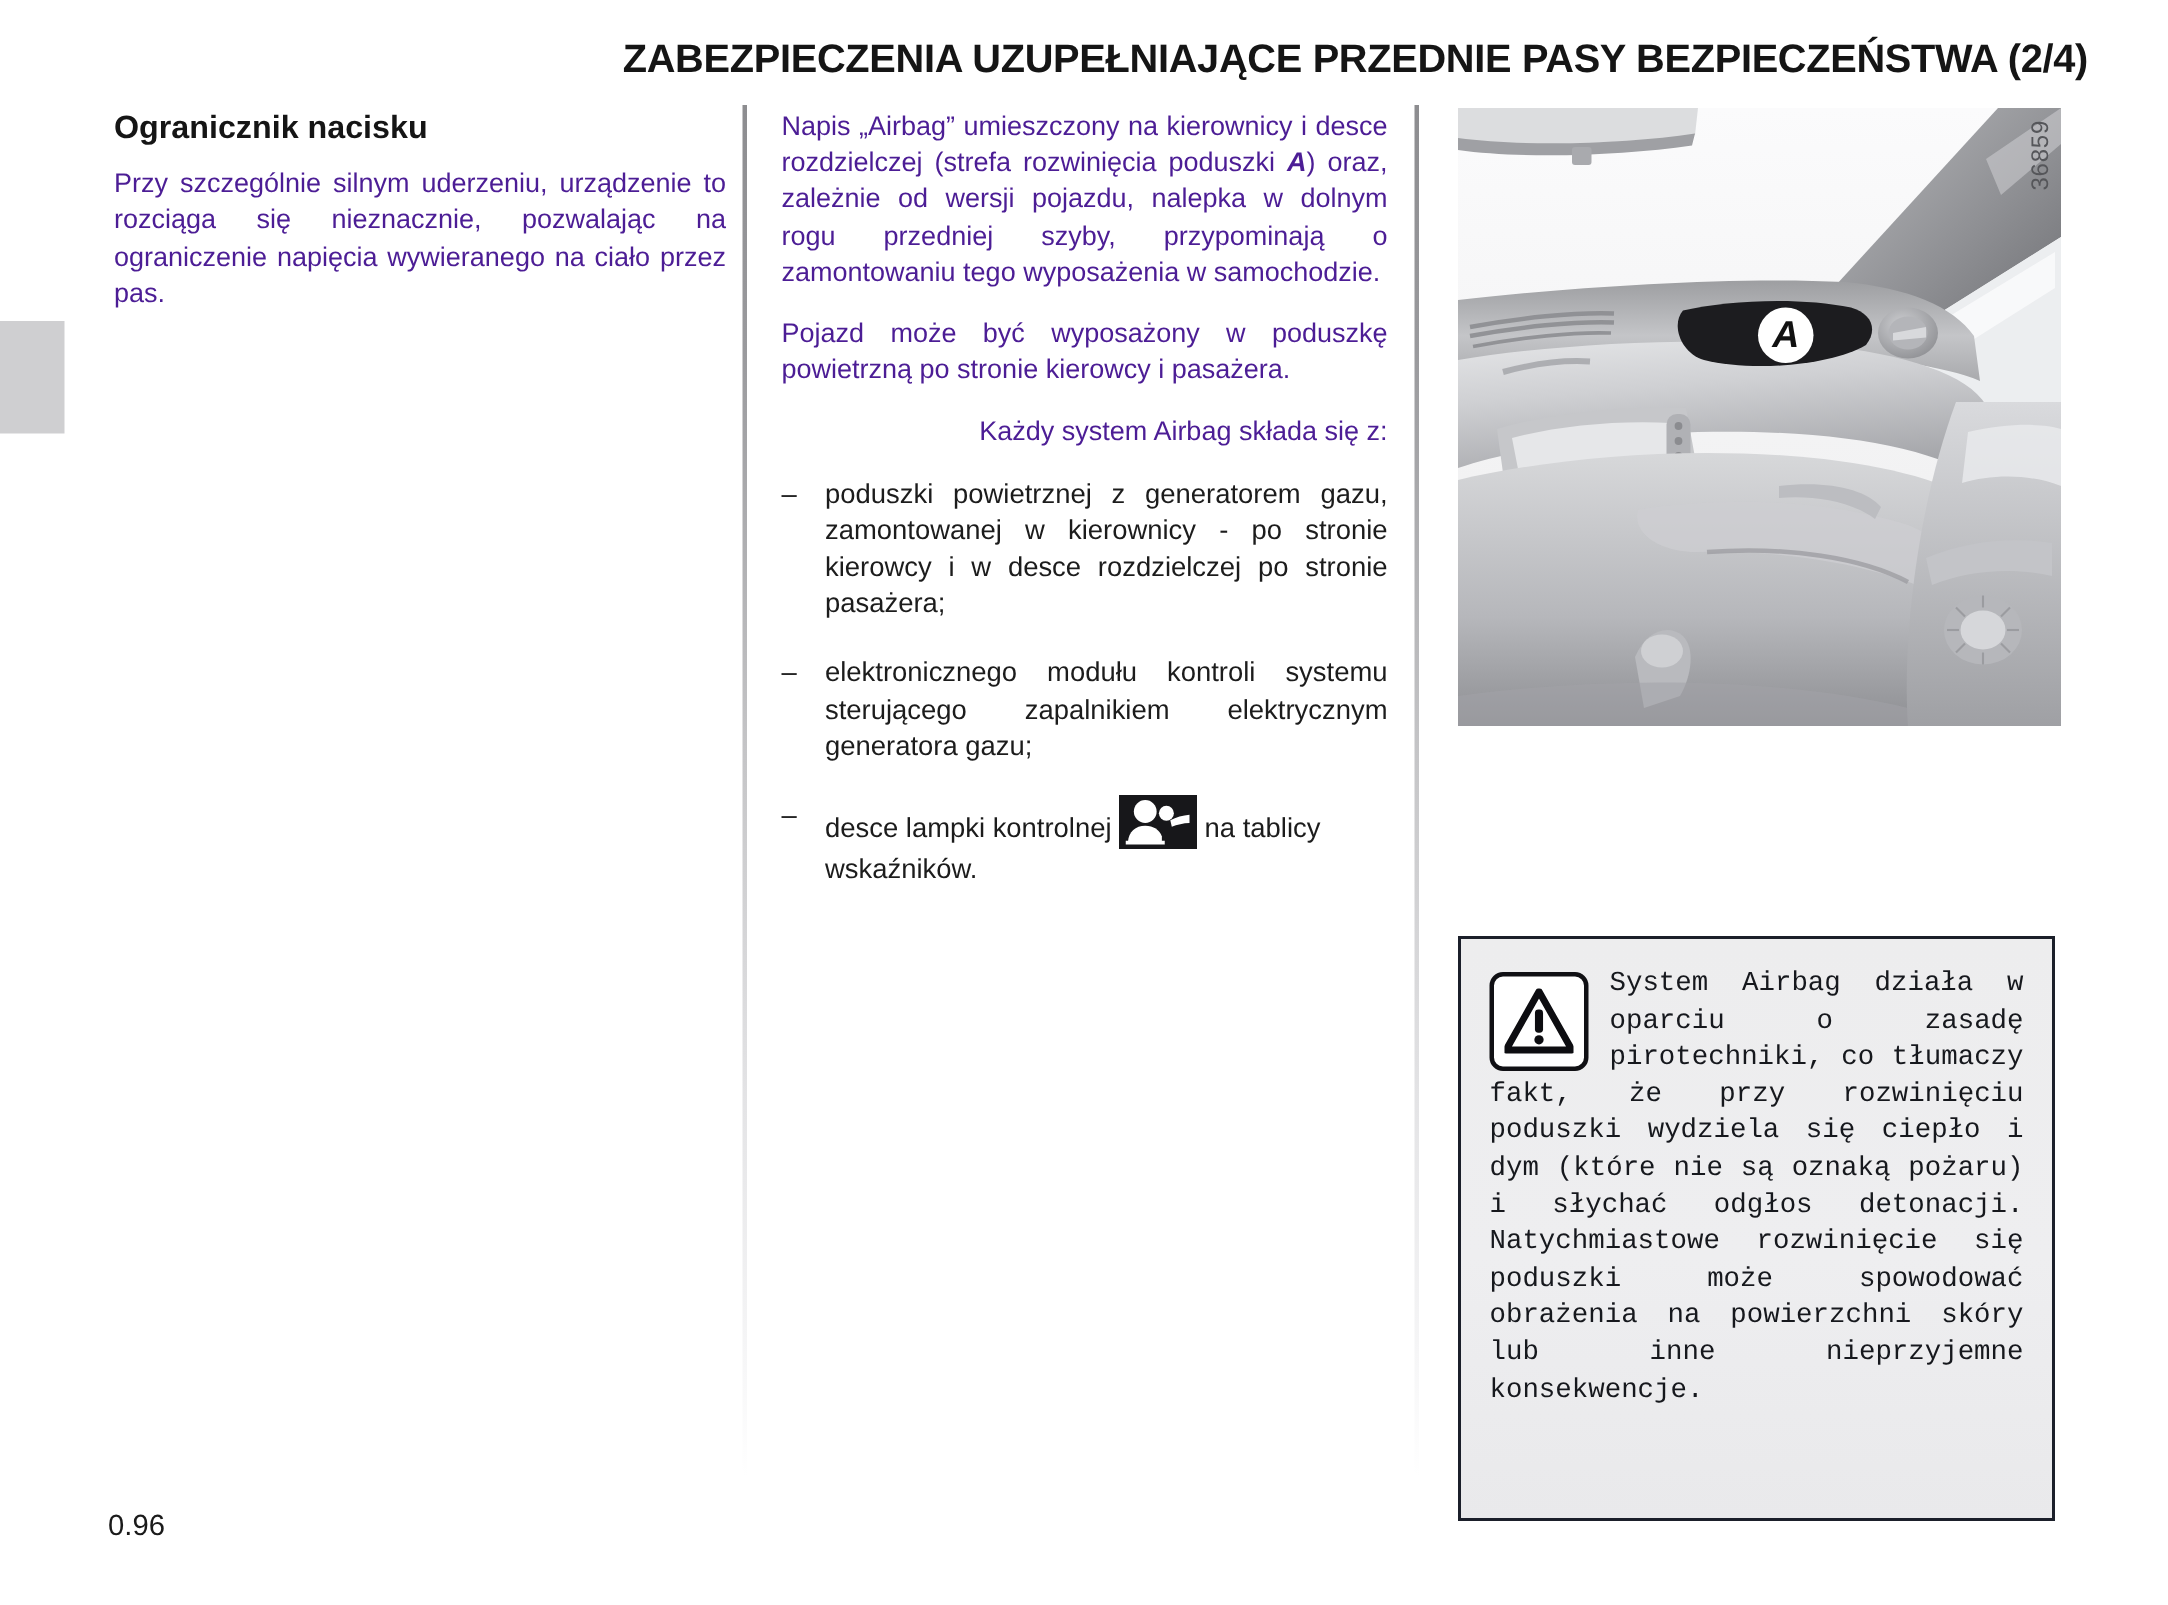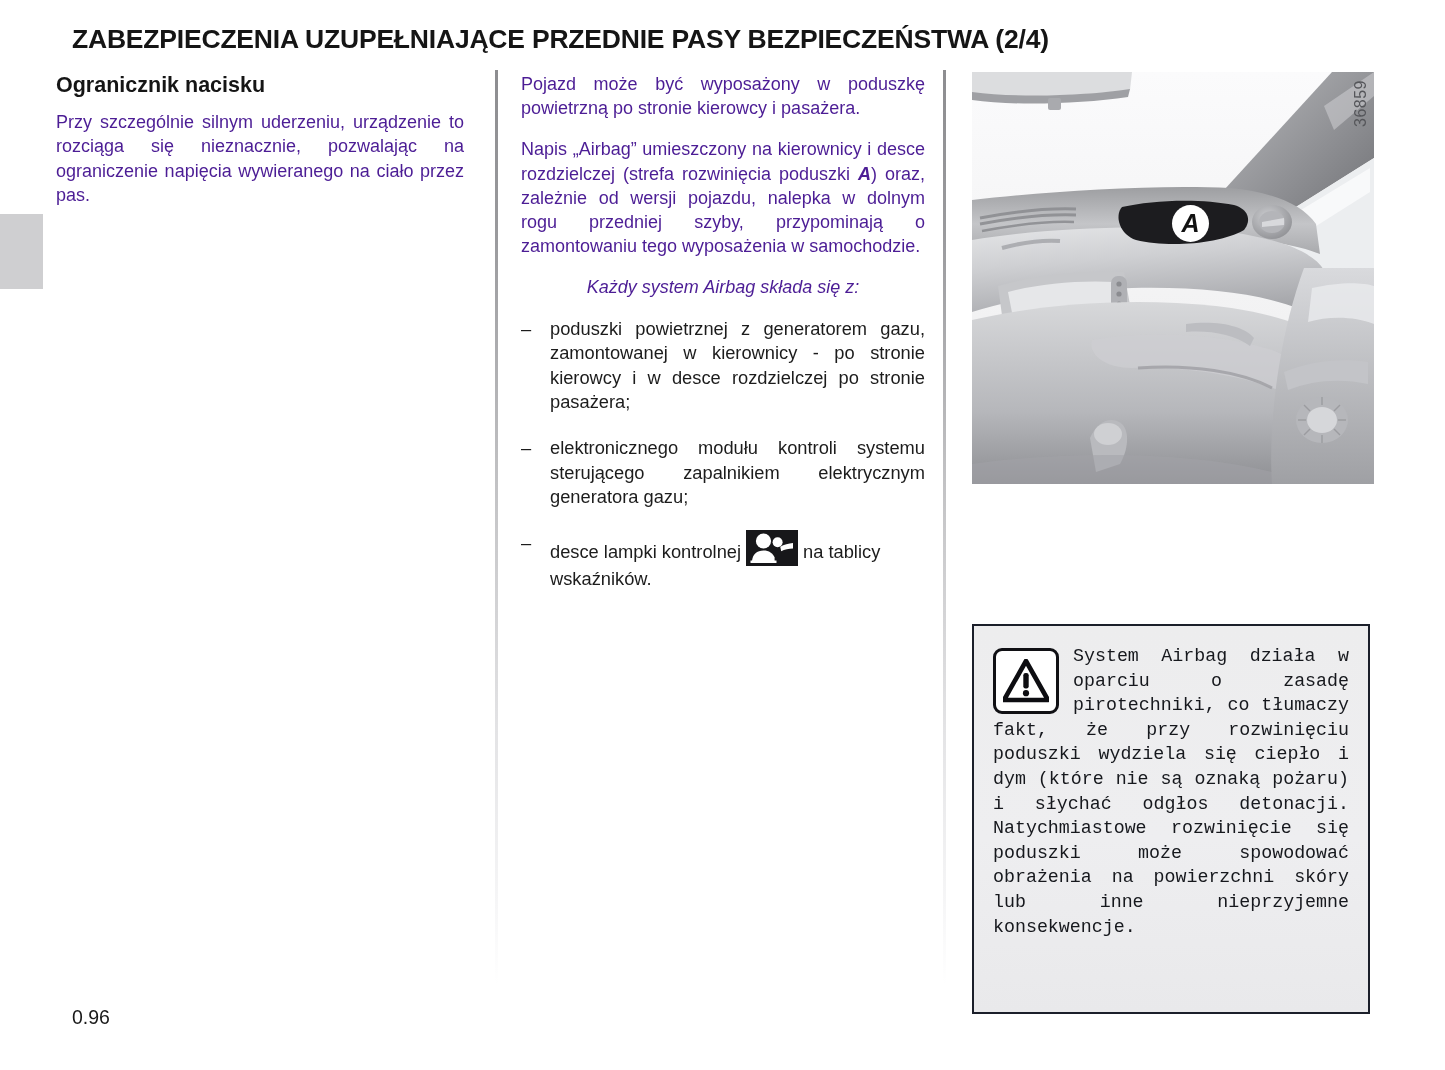--- a/index.html
+++ b/index.html
@@ -34,59 +34,60 @@
   .page-title {
     position: absolute;
     left: 72px;
     top: 24px;
     width: 1320px;
     font-size: 26.5px;
     font-weight: bold;
     letter-spacing: -0.2px;
     color: #151515;
     white-space: nowrap;
+    text-align: right;
   }
 
   
   .col-rule {
     position: absolute;
     top: 70px;
     width: 3px;
     height: 915px;
     background: linear-gradient(to bottom, #8d8d90 0%, #9a9a9d 18%, #c2c2c4 45%, #e3e3e5 72%, #f7f7f8 92%, #ffffff 100%);
   }
   .col-rule.first { left: 495px; }
   .col-rule.second { left: 943px; }
 
   
   .col {
     position: absolute;
     top: 72px;
   }
-  .col-left  { left: 56px;  width: 408px; }
+  .col-left  { left: 76px;  width: 408px; }
   .col-mid   { left: 521px; width: 404px; }
 
   h2.section-head {
     margin: 0 0 12px 0;
     font-size: 21.5px;
     font-weight: bold;
     line-height: 1.22;
     color: #151515;
   }
 
   p.body {
     margin: 0 0 17px 0;
     font-size: 18px;
     line-height: 1.345;
     text-align: justify;
     color: #4c1d95;
     hyphens: manual;
   }
   p.body.last { margin-bottom: 0; }
-  p.body.nojust { text-align: center; font-style: italic; }
+  p.body.nojust { text-align: right; }
 
   
   ul.dash-list {
     margin: 0;
     padding: 0;
     list-style: none;
   }
   ul.dash-list > li {
     position: relative;
     padding-left: 29px;
@@ -212,23 +213,23 @@
   <div class="col-rule first"></div>
   <div class="col-rule second"></div>
 
   <div class="col col-left">
     <h2 class="section-head">Ogranicznik nacisku</h2>
     <p class="body last">Przy szczególnie silnym uderzeniu, urządzenie to rozciąga się nieznacznie, pozwalając na ograniczenie napięcia wywieranego na ciało przez pas.</p>
   </div>
 
   <div class="col col-mid">
 
+    <p class="body"><span>Napis „Airbag” umieszczony na kierownicy i desce rozdzielczej (strefa rozwinięcia poduszki </span><b><i>A</i></b><span>) oraz, zależnie od wersji pojazdu, nalepka w dolnym rogu przedniej szyby, przypominają o zamontowaniu tego wyposażenia w samochodzie.</span></p>
+
     <p class="body">Pojazd może być wyposażony w poduszkę powietrzną po stronie kierowcy i pasażera.</p>
-
-    <p class="body"><span>Napis „Airbag” umieszczony na kierownicy i desce rozdzielczej (strefa rozwinięcia poduszki </span><b><i>A</i></b><span>) oraz, zależnie od wersji pojazdu, nalepka w dolnym rogu przedniej szyby, przypominają o zamontowaniu tego wyposażenia w samochodzie.</span></p>
 
     <p class="body nojust">Każdy system Airbag składa się z:</p>
 
     <ul class="dash-list">
       <li>
         <span class="dash">–</span>
         <span>poduszki powietrznej z generatorem gazu, zamontowanej w kierownicy - po stronie kierowcy i w desce rozdzielczej po stronie pasażera;</span>
       </li>
       <li>
         <span class="dash">–</span>

